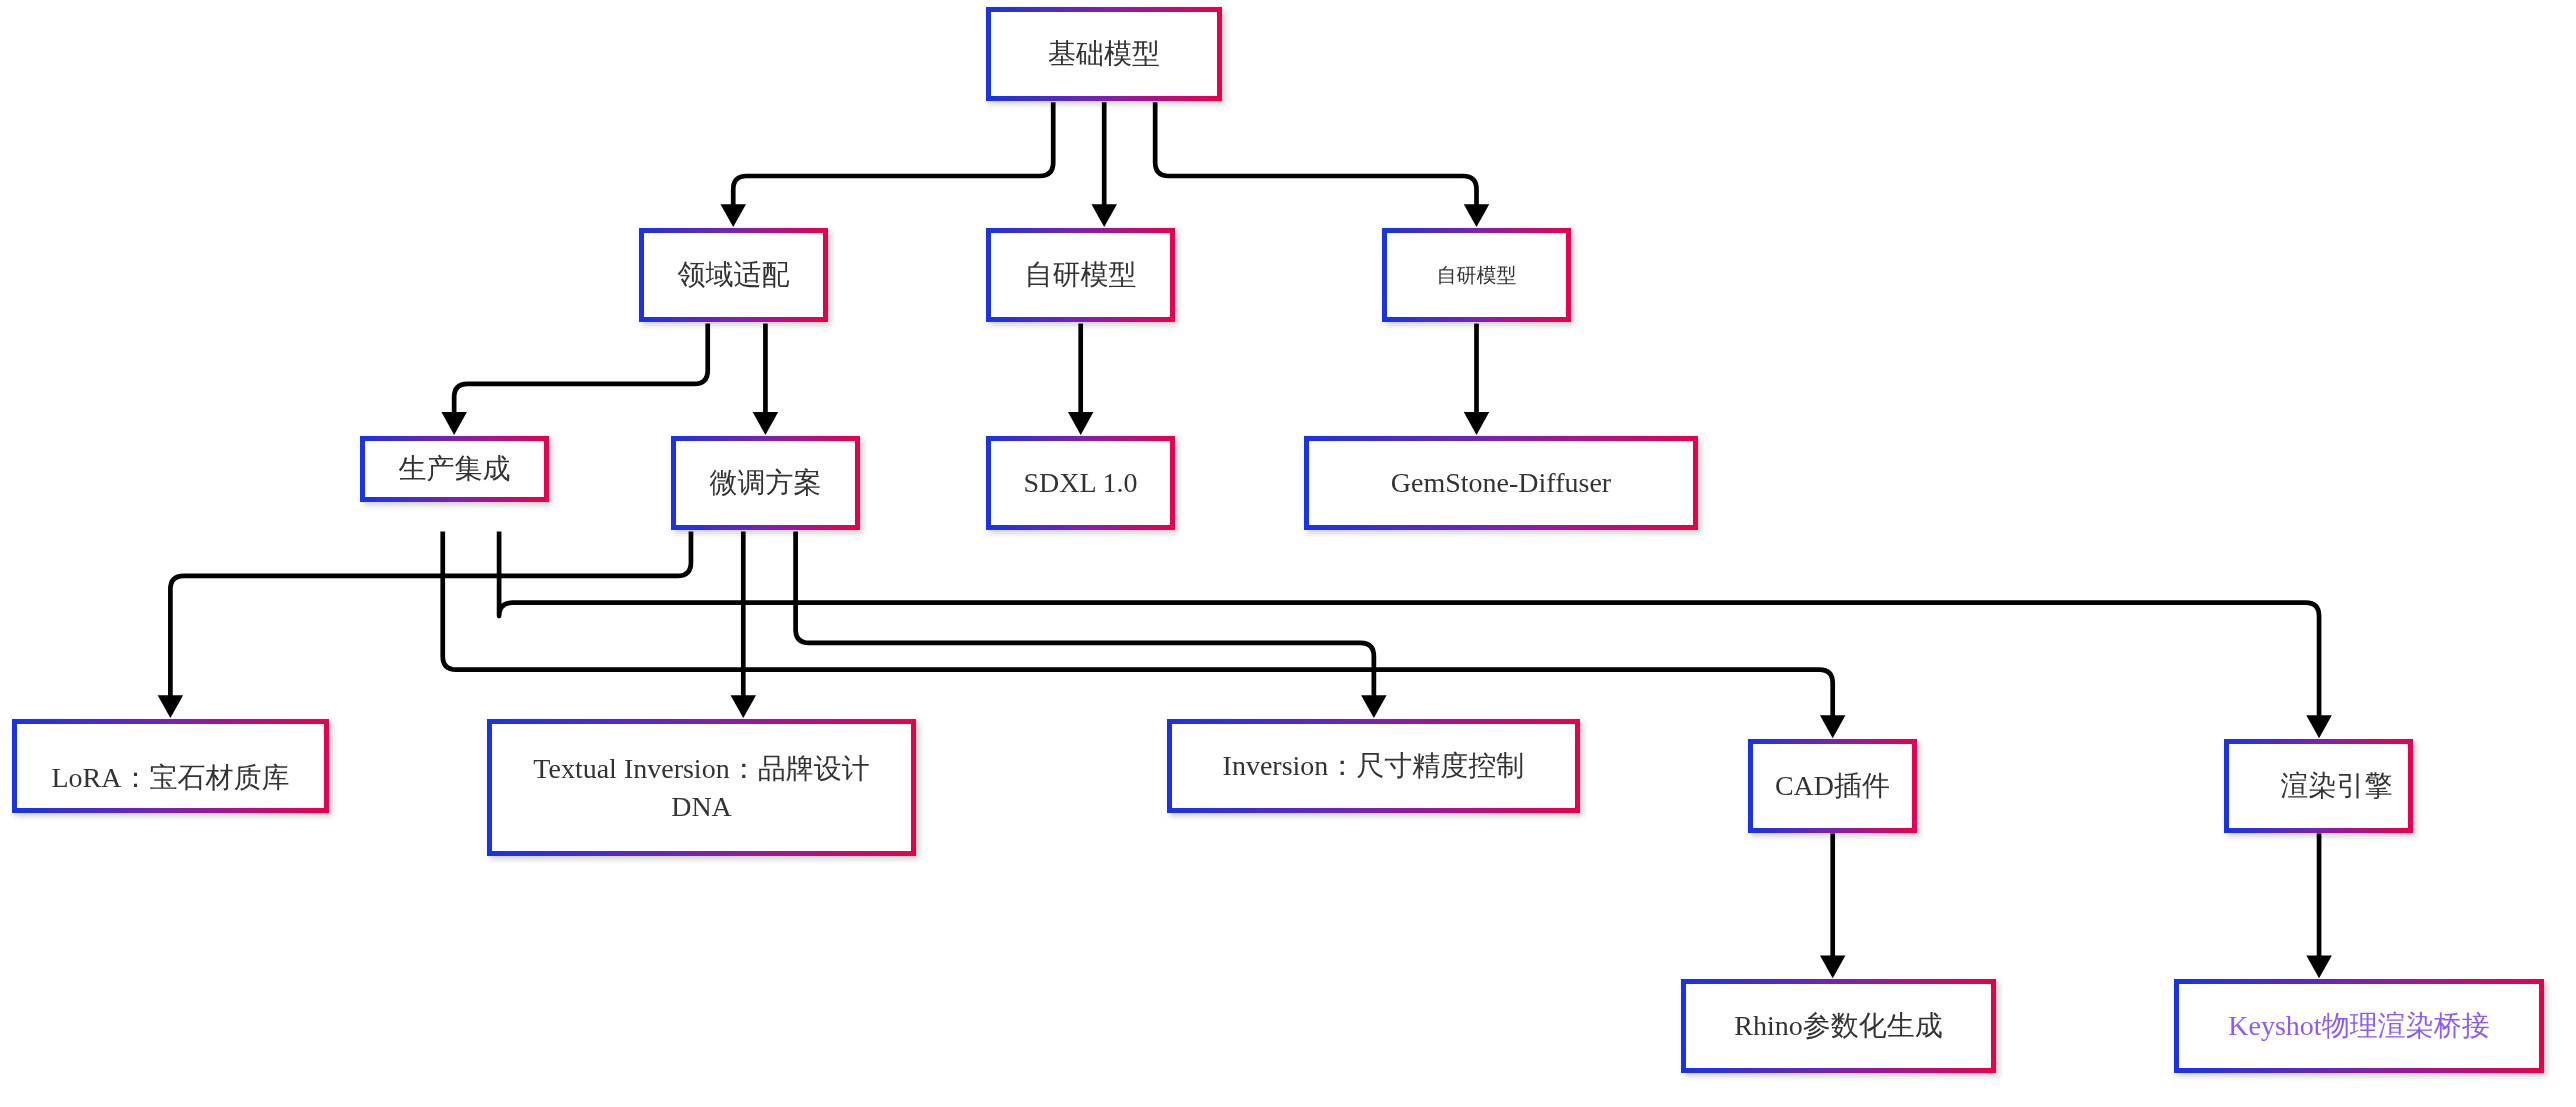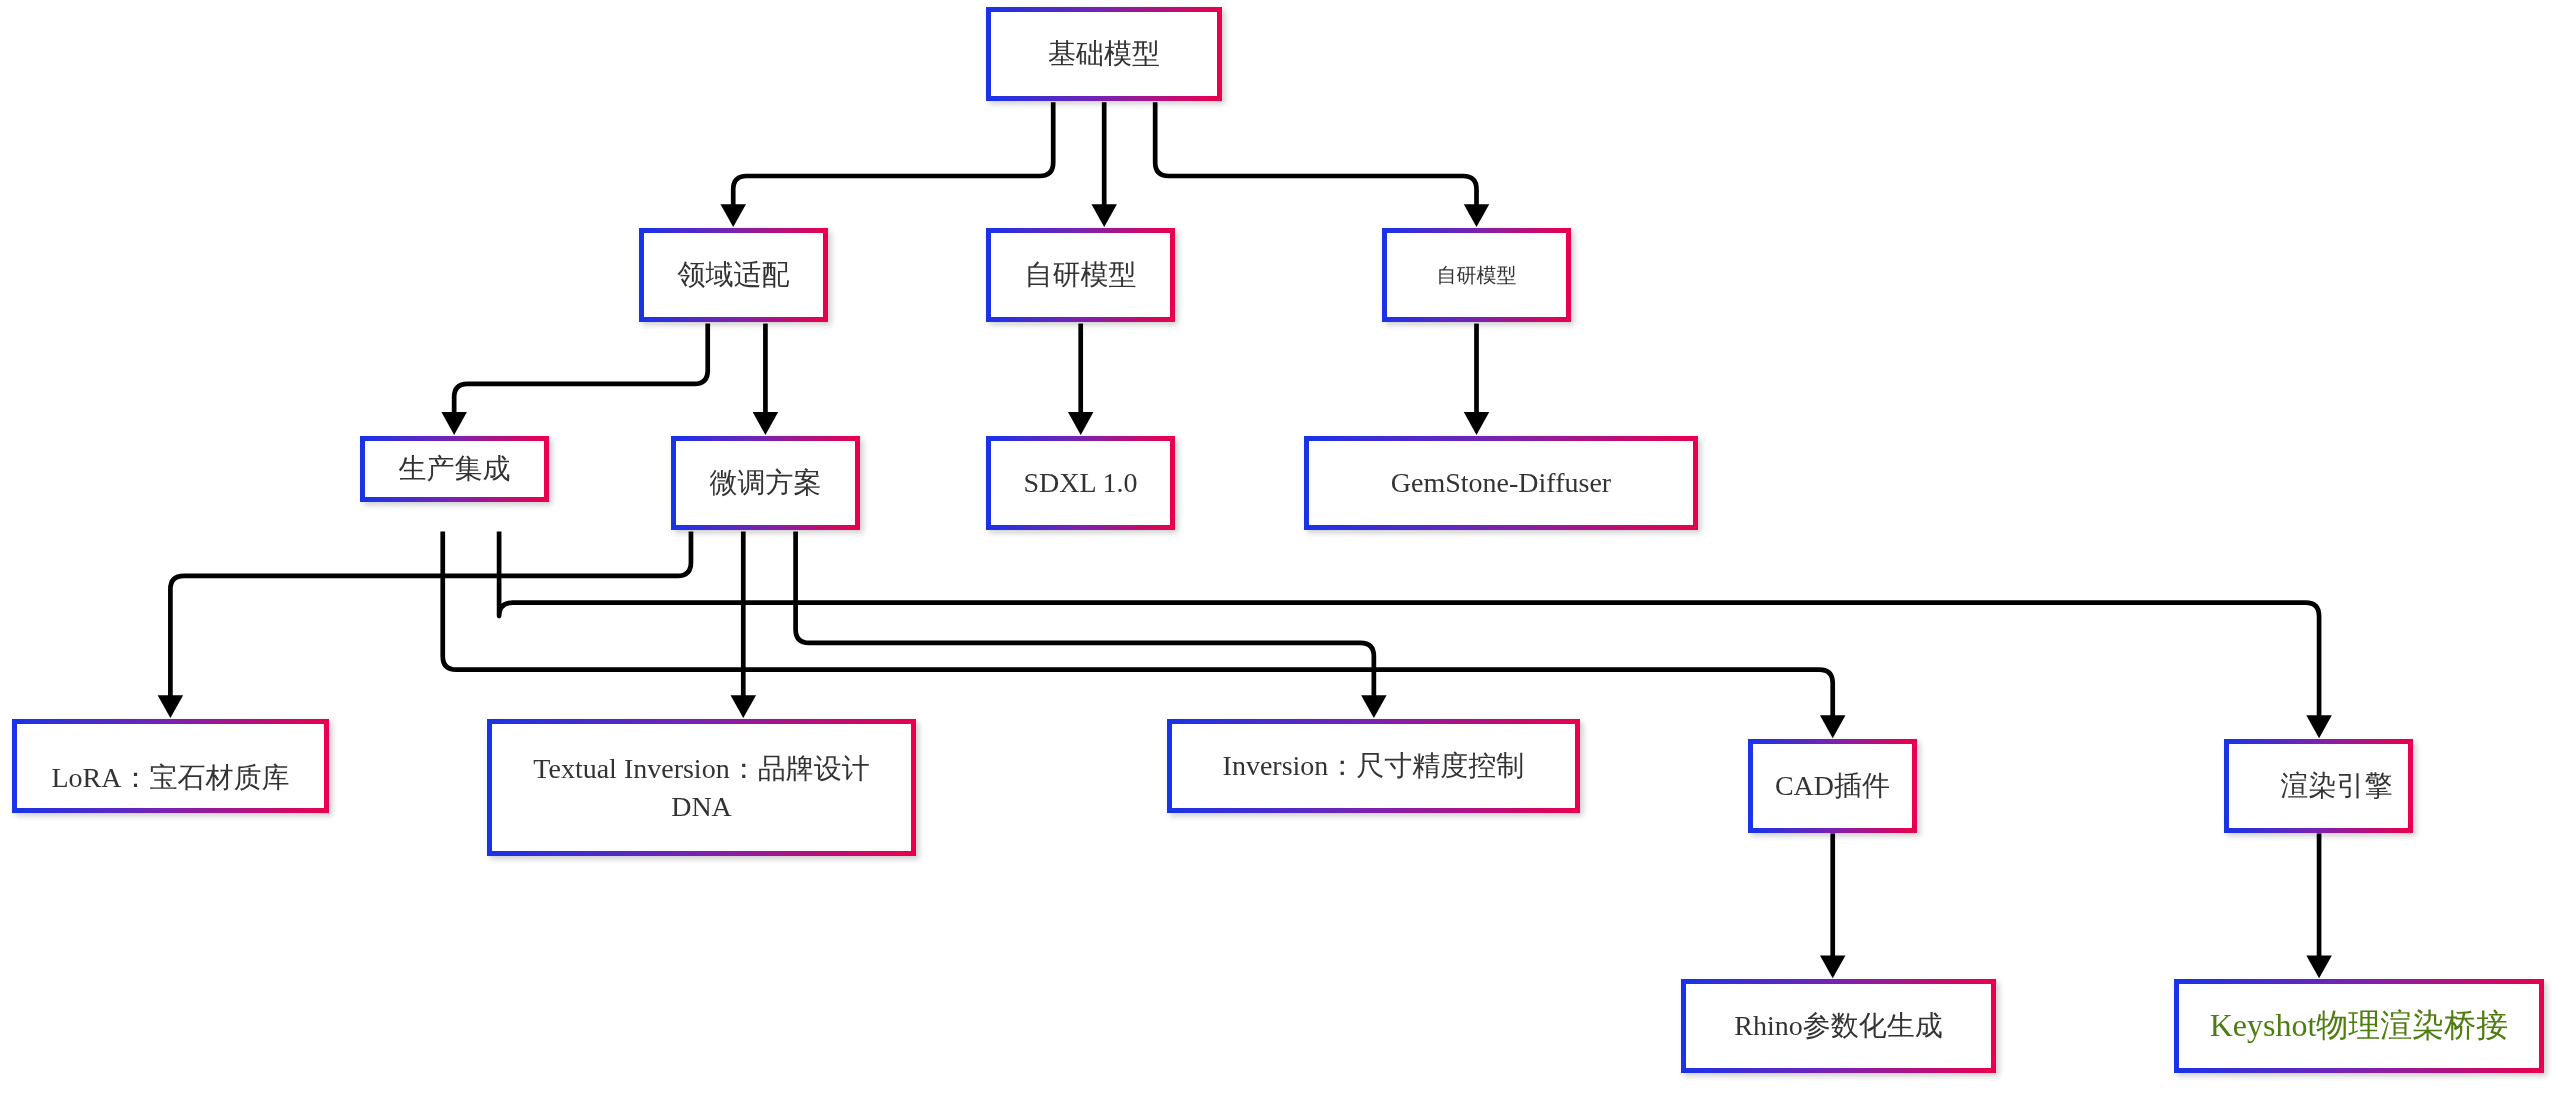--- a/index.html
+++ b/index.html
@@ -126,17 +126,17 @@
       <div class="node" style="left: 1748px; top: 739px; width: 169px; height: 94px;">
         <span class="node-label" style="font-size: 28px; color: rgb(51, 51, 51); text-align: right;">CAD插件</span>
       </div>
       <div class="node" style="left: 2224px; top: 739px; width: 189px; height: 94px;">
         <span class="node-label" style="font-size: 28px; color: rgb(51, 51, 51); margin-left: 36px;">渲染引擎</span>
       </div>
       <div class="node" style="left: 1681px; top: 979px; width: 315px; height: 94px;">
         <span class="node-label" style="font-size: 28px; color: rgb(51, 51, 51);">Rhino参数化生成</span>
       </div>
       <div class="node" style="left: 2174px; top: 979px; width: 370px; height: 94px;">
-        <span class="node-label" style="font-size: 32px; color: #4d7c0f;">Keyshot物理渲染桥接</span>
+        <span class="node-label" style="font-size: 28px; color: #8b5cf6;">Keyshot物理渲染桥接</span>
       </div>
     </div>
 </div>
 
 
 </body></html>

